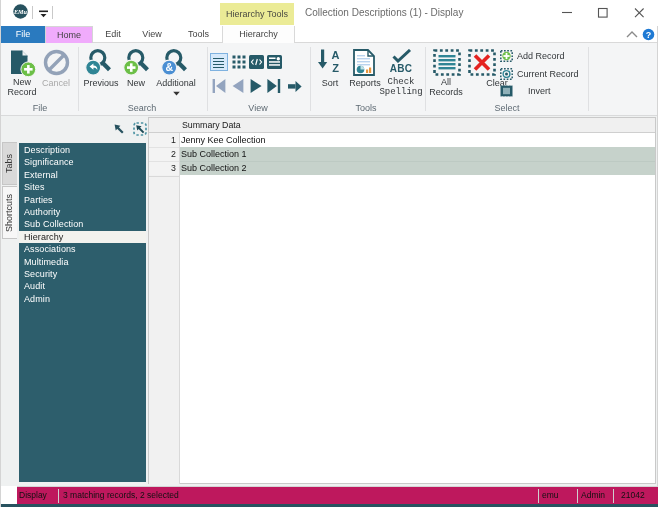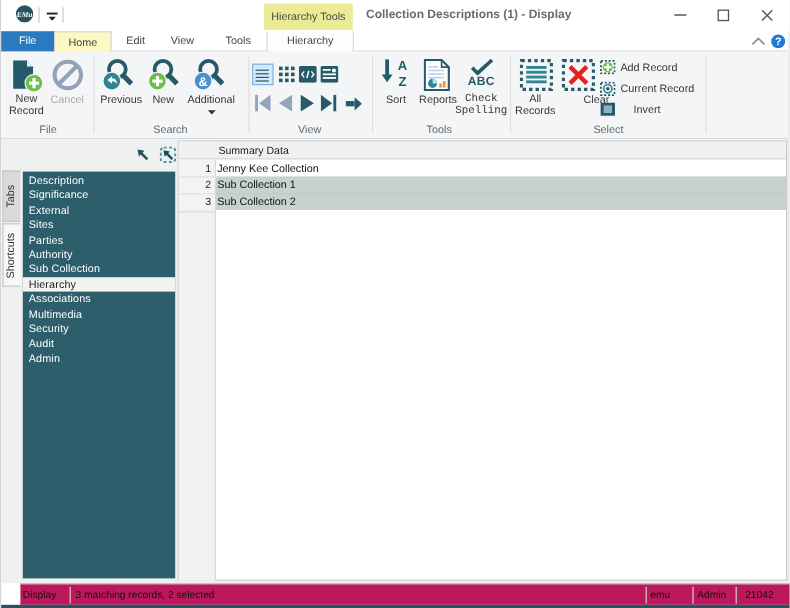--- a/index.html
+++ b/index.html
@@ -6,30 +6,30 @@
   body{width:658px;height:507px;position:relative;overflow:hidden;
        font-family:"Liberation Sans", sans-serif;background:#fff;
        -webkit-font-smoothing:antialiased;}
   .abs{position:absolute;}
   #win{position:absolute;left:0;top:0;width:658px;height:507px;
        border-left:1px solid #d4d4d4;border-right:1px solid #d4d4d4;
        box-sizing:border-box;}
   
   #titlebar{position:absolute;left:0;top:0;width:658px;height:26px;background:#fff;}
   #ttext{position:absolute;left:304px;top:0;height:26px;line-height:26px;
-         font-size:10px;color:#6a6a6a;font-weight:bold;}
+         font-size:10px;color:#6a6a6a;}
   .tsep{position:absolute;top:6px;width:1px;height:13px;background:#c9c9c9;}
   #ytab{position:absolute;left:219px;top:3px;width:74px;height:22px;background:#ebeb96;
         font-size:9px;color:#494942;text-align:center;line-height:22px;white-space:nowrap;}
   
   #tabrow{position:absolute;left:0;top:26px;width:656px;height:17px;background:#fff;}
   #tabrow .bline{position:absolute;left:0;top:16px;width:656px;height:1px;background:#d9d9d9;}
   .rtab{position:absolute;top:0;height:17px;font-size:9px;color:#444;text-align:center;line-height:16px;}
   #tab-file{left:0;width:44px;background:#2a7abf;color:#fff;}
-  #tab-home{left:44px;width:48px;background:#fef9c3;border:1px solid #d5d5d5;border-bottom:none;
+  #tab-home{left:44px;width:48px;background:#f0abfc;border:1px solid #d5d5d5;border-bottom:none;
             box-sizing:border-box;height:17px;z-index:2;}
   #tab-hier{left:221px;width:73px;background:#fdfdfd;border-left:1px solid #d9d9d9;
             border-right:1px solid #d9d9d9;box-sizing:border-box;z-index:2;}
   
   #ribbon{position:absolute;left:0;top:43px;width:656px;height:72px;background:#f4f5f6;
           border-bottom:1px solid #d9dadb;box-sizing:content-box;}
   .gsep{position:absolute;top:4px;width:1px;height:64px;background:#dfe0e2;}
   .glabel{position:absolute;top:60px;height:13px;font-size:9px;color:#5e6a73;text-align:center;width:60px;}
   .blabel{position:absolute;font-size:9px;color:#33373a;text-align:center;height:12px;line-height:12px;white-space:nowrap;}
   .blabel2{position:absolute;font-size:9px;color:#33373a;text-align:center;line-height:9.6px;white-space:nowrap;}

